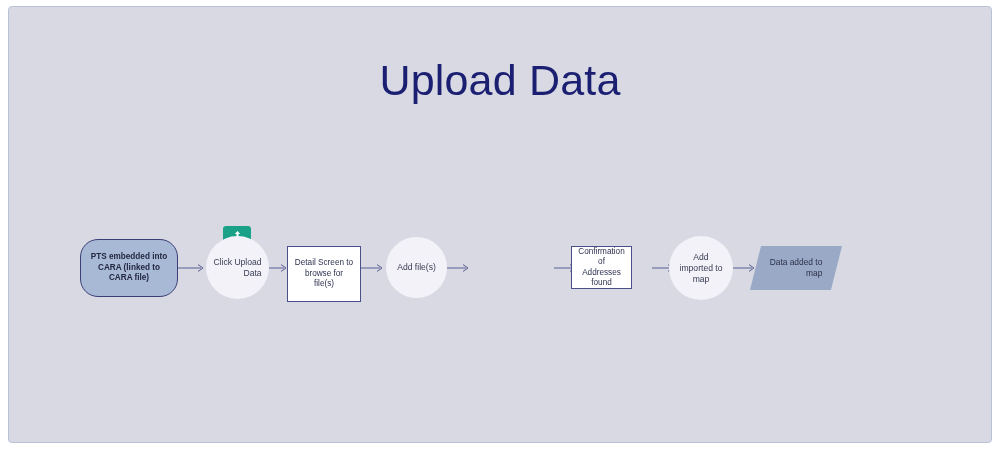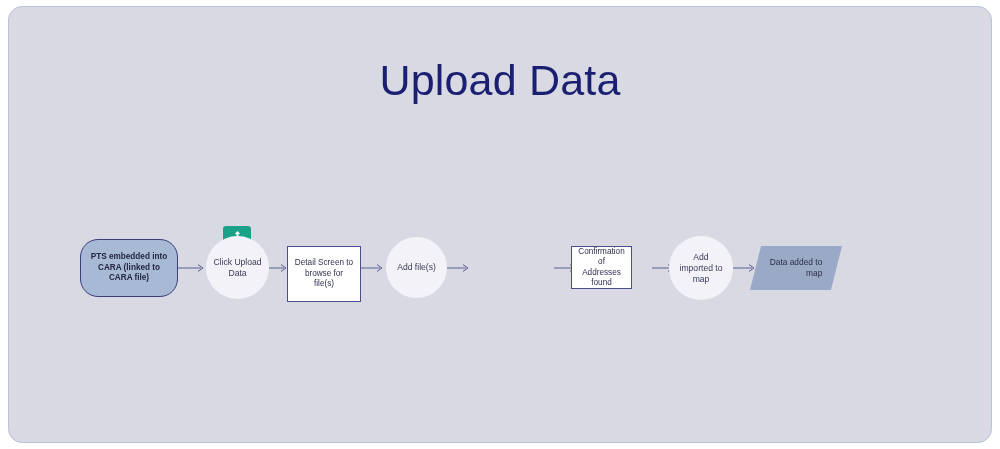--- a/index.html
+++ b/index.html
@@ -15,21 +15,21 @@
   }
 
   #canvas {
     position: absolute;
     left: 8px;
     top: 6px;
     width: 984px;
     height: 437px;
     background: #d8d9e3;
     border: 1px solid #b9c2d8;
-    border-radius: 14px;
+    border-radius: 4px;
     box-sizing: border-box;
     overflow: hidden;
   }
 
   #page-title {
     position: absolute;
     left: 0;
     top: 48px;
     width: 100%;
     text-align: center;
@@ -153,21 +153,21 @@
       <span class="ic">
         <svg width="11" height="11" viewBox="0 0 12 12">
           <path d="M6 1.2 L8.9 4.4 L7.1 4.4 L7.1 7.4 L4.9 7.4 L4.9 4.4 L3.1 4.4 Z" fill="#ffffff"></path>
           <rect x="2.4" y="8.4" width="7.2" height="1.5" fill="#ffffff"></rect>
         </svg>
       </span>
       <span class="cap">UPLOAD
 DATA</span>
     </div>
 
-    <div class="node shape-circle" style="left:197px; top:229px; width:63px; height:63px;">
+    <div class="node shape-circle" style="left:197px; top:229px; width:63px; height:63px;text-align:right;">
       <span class="lbl">Click Upload
 Data</span>
     </div>
 
     <span class="connector" style="left:260px; top:256px; width:20px;">
       <svg width="20" height="10" viewBox="0 0 20 10">
         <line x1="0" y1="5" x2="15" y2="5" stroke="#5b5f91" stroke-width="1"></line>
         <polyline points="12,1.6 17,5 12,8.4" fill="none" stroke="#5b5f91" stroke-width="1"></polyline>
       </svg>
     </span>

